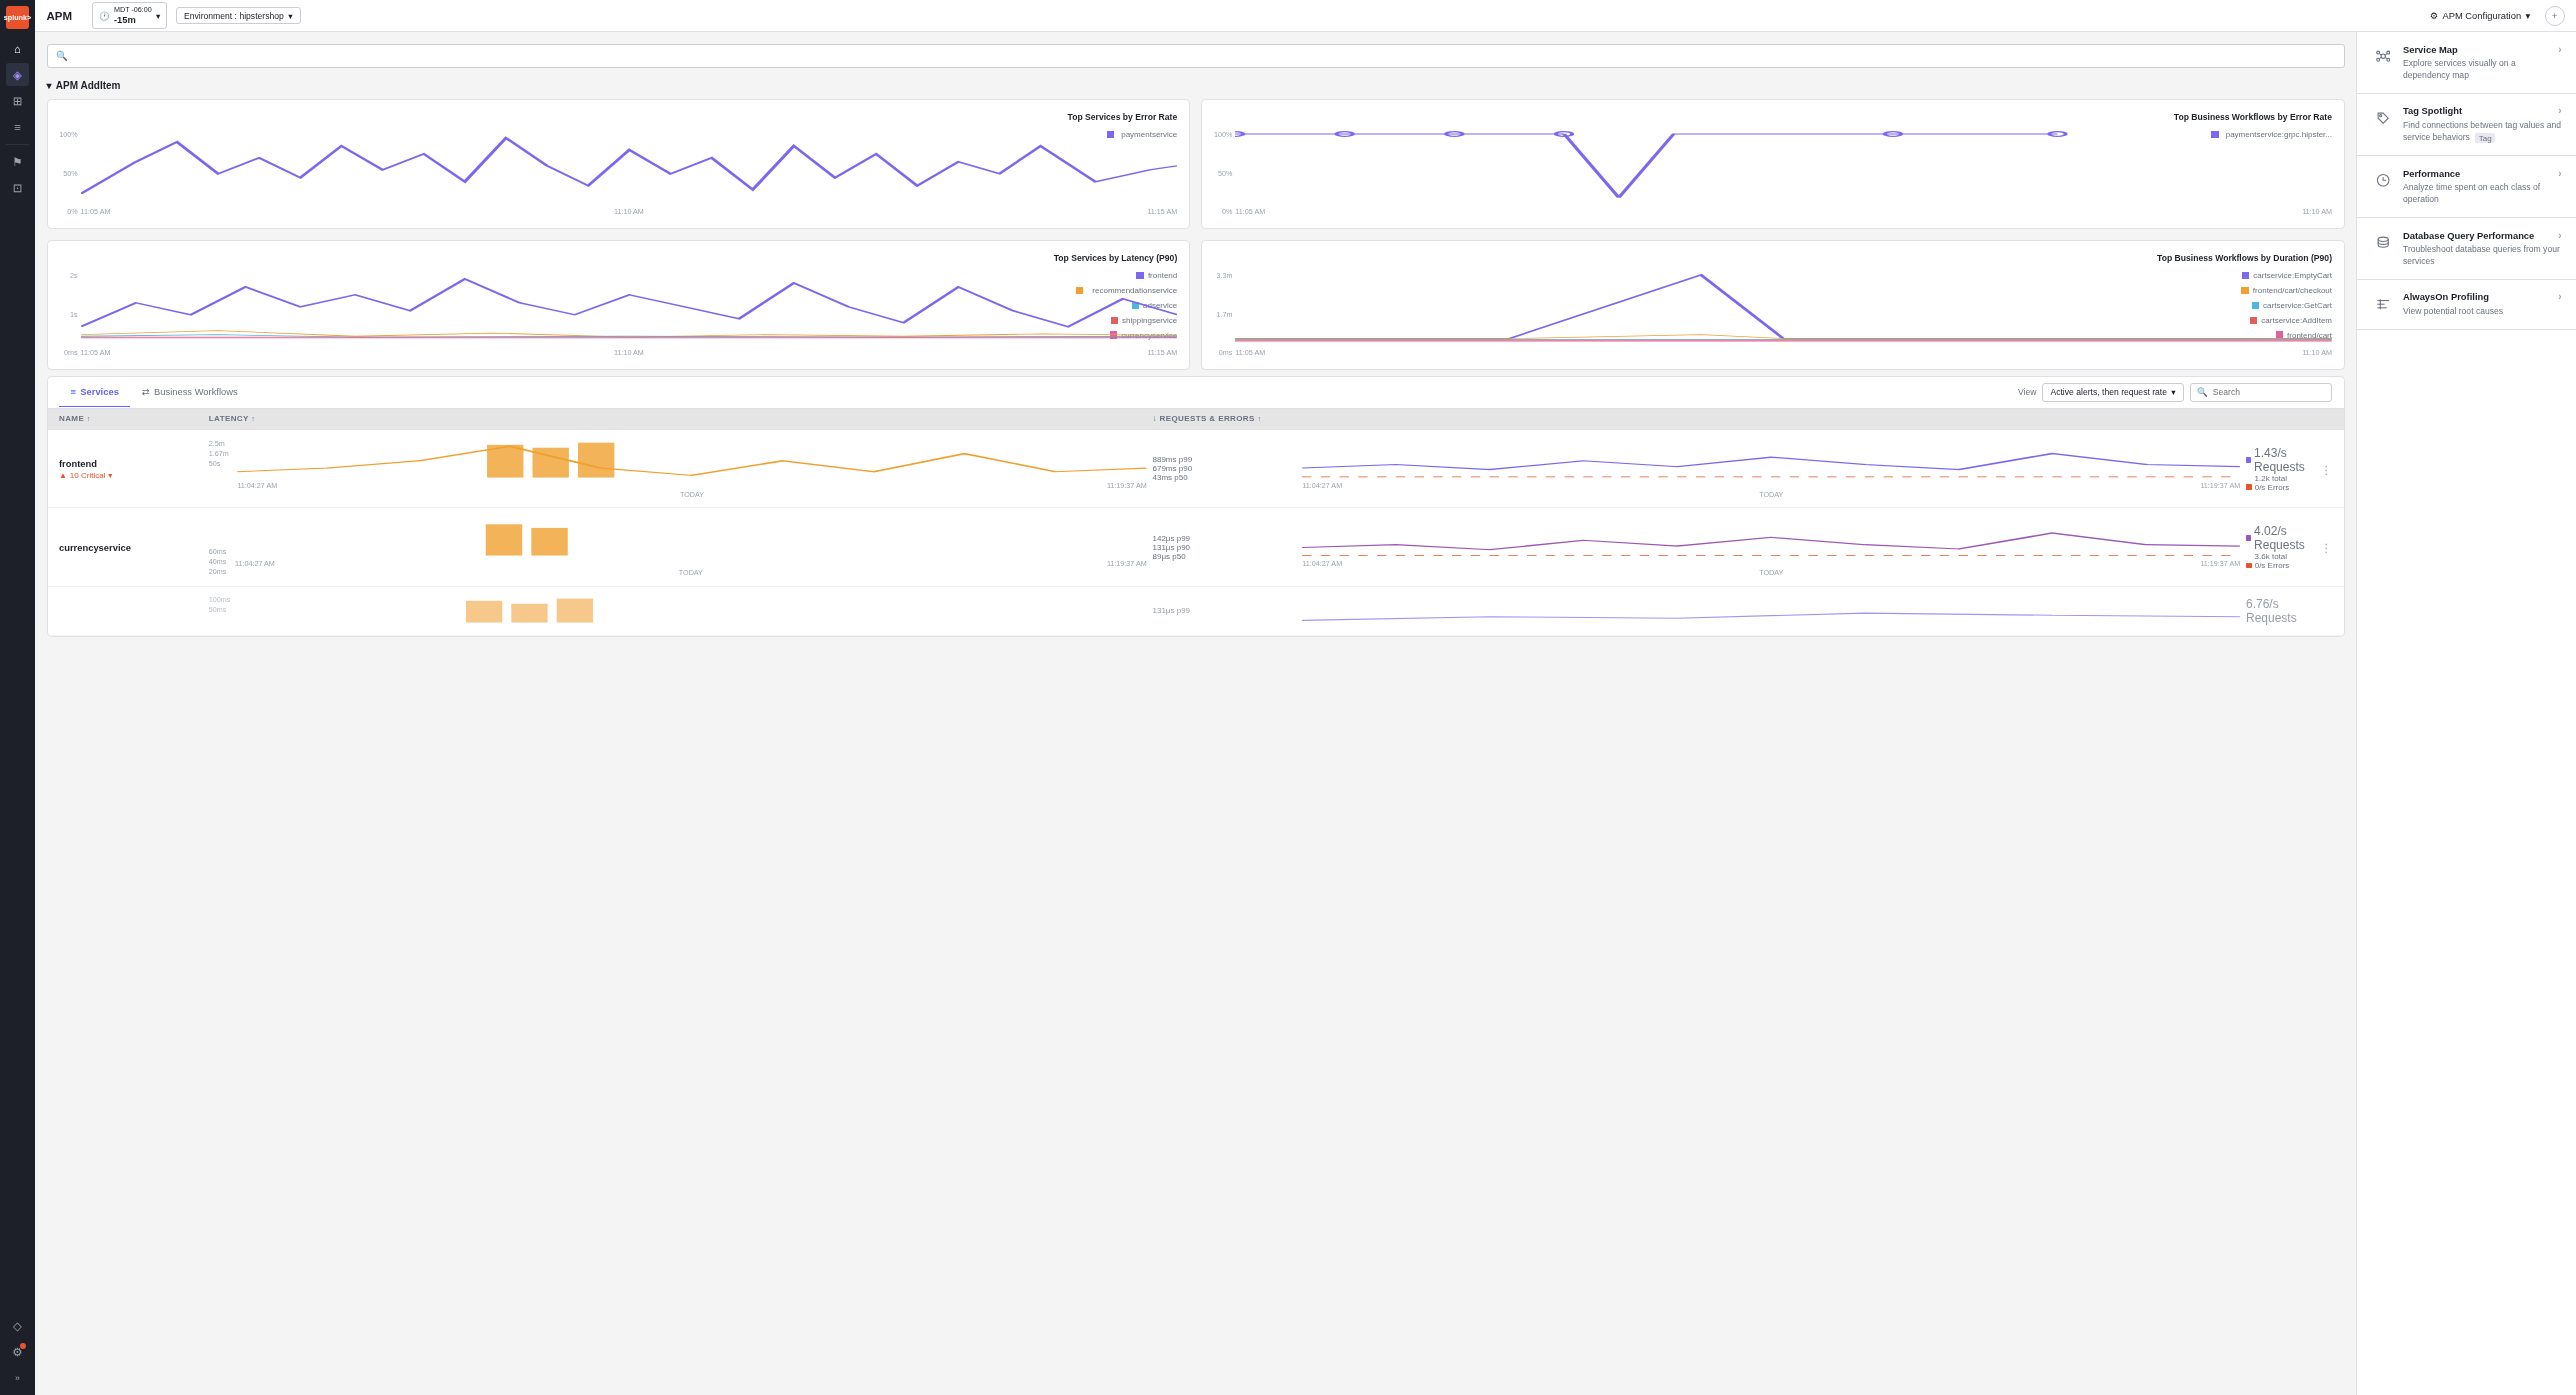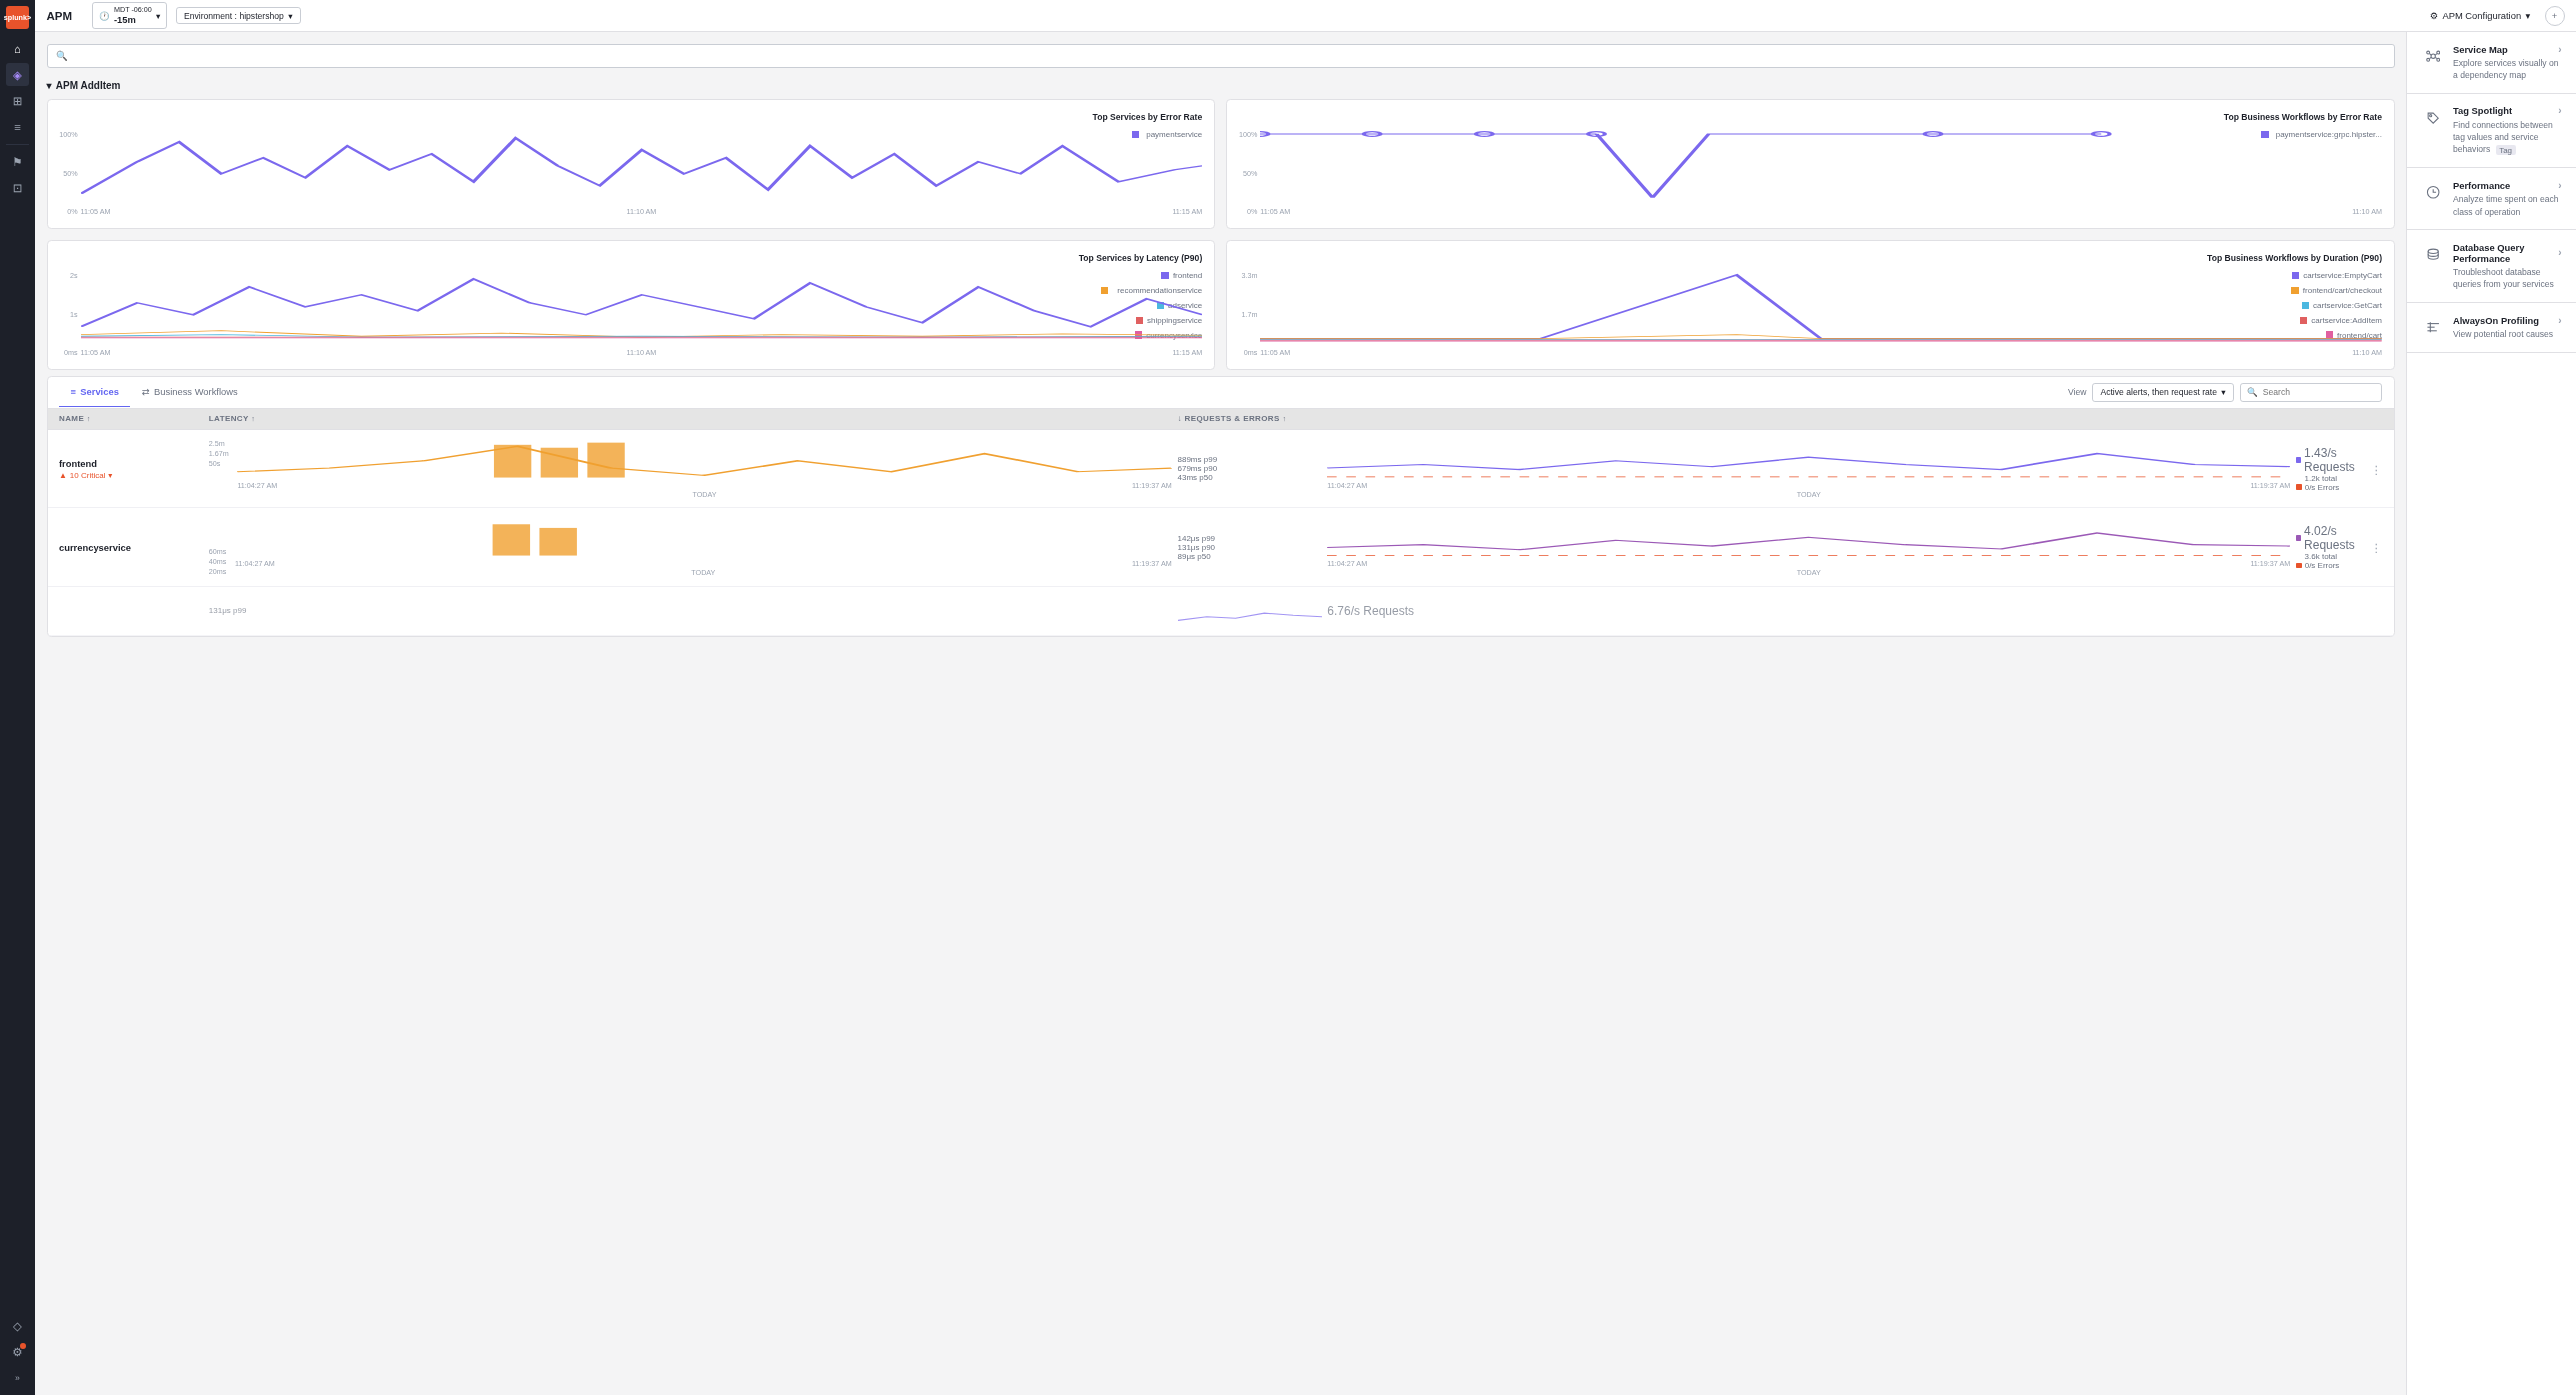--- a/index.html
+++ b/index.html
@@ -66,21 +66,21 @@
     .table-header { display: grid; grid-template-columns: 144px 1fr 144px 1fr 86px; padding: 5.8px 11.5px; background: #e5e5e5; border-bottom: 0.7px solid #e0e0e4; font-size: 8px; font-weight: 600; color: #6b7280; text-transform: uppercase; letter-spacing: 0.05em; gap: 5.8px; align-items: center; }
     .table-header span { cursor: pointer; }
     .table-row { display: grid; grid-template-columns: 144px 1fr 144px 1fr 86px; padding: 8.6px 11.5px; border-bottom: 0.7px solid #f0f0f4; gap: 5.8px; align-items: center; }
     .service-name { font-size: 9.4px; font-weight: 600; color: #1d2029; }
     .alert-badge { display: flex; align-items: center; gap: 2.9px; font-size: 8px; color: #e8532b; margin-top: 1.4px; }
     .latency-values { font-size: 8px; color: #6b7280; }
     .latency-time { font-size: 7.2px; color: #9ba3b0; display: flex; justify-content: space-between; }
     .req-stats { font-size: 12px; color: #6b7280; }
 
     
-    .right-sidebar { width: 170px; background: #fff; border-left: 0.7px solid #e0e0e4; overflow-y: auto; flex-shrink: 0; }
+    .right-sidebar { width: 220px; background: #fff; border-left: 0.7px solid #e0e0e4; overflow-y: auto; flex-shrink: 0; }
     .sidebar-item { padding: 11.5px 14.4px; border-bottom: 0.7px solid #e0e0e4; cursor: pointer; display: flex; align-items: flex-start; gap: 8.6px; }
     .sidebar-icon { width: 23px; height: 23px; display: flex; align-items: center; justify-content: center; flex-shrink: 0; margin-top: 1.4px; font-size: 11.5px; color: #6b7280; }
     .sidebar-content { flex: 1; }
     .sidebar-title { font-size: 9.4px; font-weight: 600; color: #1d2029; margin-bottom: 2.9px; display: flex; align-items: center; justify-content: space-between; }
     .sidebar-desc { font-size: 8.6px; color: #6b7280; line-height: 1.4; }
     .sidebar-chevron { color: #9ba3b0; font-size: 10px; flex-shrink: 0; }
 
     .trace-id-row { display: flex; gap: 4.3px; margin-top: 7.2px; }
     .trace-id-input { flex: 1; border: 0.7px solid #c9cdd4; border-radius: 2.9px; padding: 4.3px 5.8px; font-size: 8.6px; color: #9ba3b0; }
     .trace-id-go { border: 0.7px solid #c9cdd4; border-radius: 2.9px; padding: 4.3px 7.2px; font-size: 8.6px; background: #f4f4f5; cursor: pointer; }
@@ -447,20 +447,33 @@
               <div style="font-size:8px;color:#6b7280;display:flex;align-items:center;gap:2.9px;">
                 <span style="width:5.8px;height:5.8px;background:#e8532b;display:inline-block;border-radius:0.7px;"></span>
                 <span>0/s Errors</span>
               </div>
               <span style="cursor:pointer;color:#9ba3b0;font-size:11.5px;float:right;margin-top:-29px;">⋮</span>
             </div>
           </div>
 
           <div class="table-row" style="opacity:0.7;">
             <div></div>
+            <div style="display:flex;gap:8.6px;align-items:flex-start;">
+              <div style="font-size:7.2px;color:#9ba3b0;line-height:1.4;">
+                <div>100ms</div>
+                <div>50ms</div>
+              </div>
+              <div style="flex:1;">
+                <svg width="100%" height="29" viewBox="0 0 200 40" preserveAspectRatio="none">
+                  <rect x="50" y="8" width="8" height="30" fill="#f0a030" opacity="0.8"></rect>
+                  <rect x="60" y="12" width="8" height="26" fill="#f0a030" opacity="0.8"></rect>
+                  <rect x="70" y="5" width="8" height="33" fill="#f0a030" opacity="0.8"></rect>
+                </svg>
+              </div>
+            </div>
             <div>
               <div class="latency-values">
                 <div>131μs p99</div>
               </div>
             </div>
             <div style="display:flex;gap:5.8px;align-items:flex-start;">
               <div style="flex:1;">
                 <svg width="100%" height="29" viewBox="0 0 200 40" preserveAspectRatio="none">
                   <polyline points="0,35 40,30 80,32 120,25 160,28 200,30" fill="none" stroke="#7b68ee" stroke-width="1.5"></polyline>
                 </svg>

